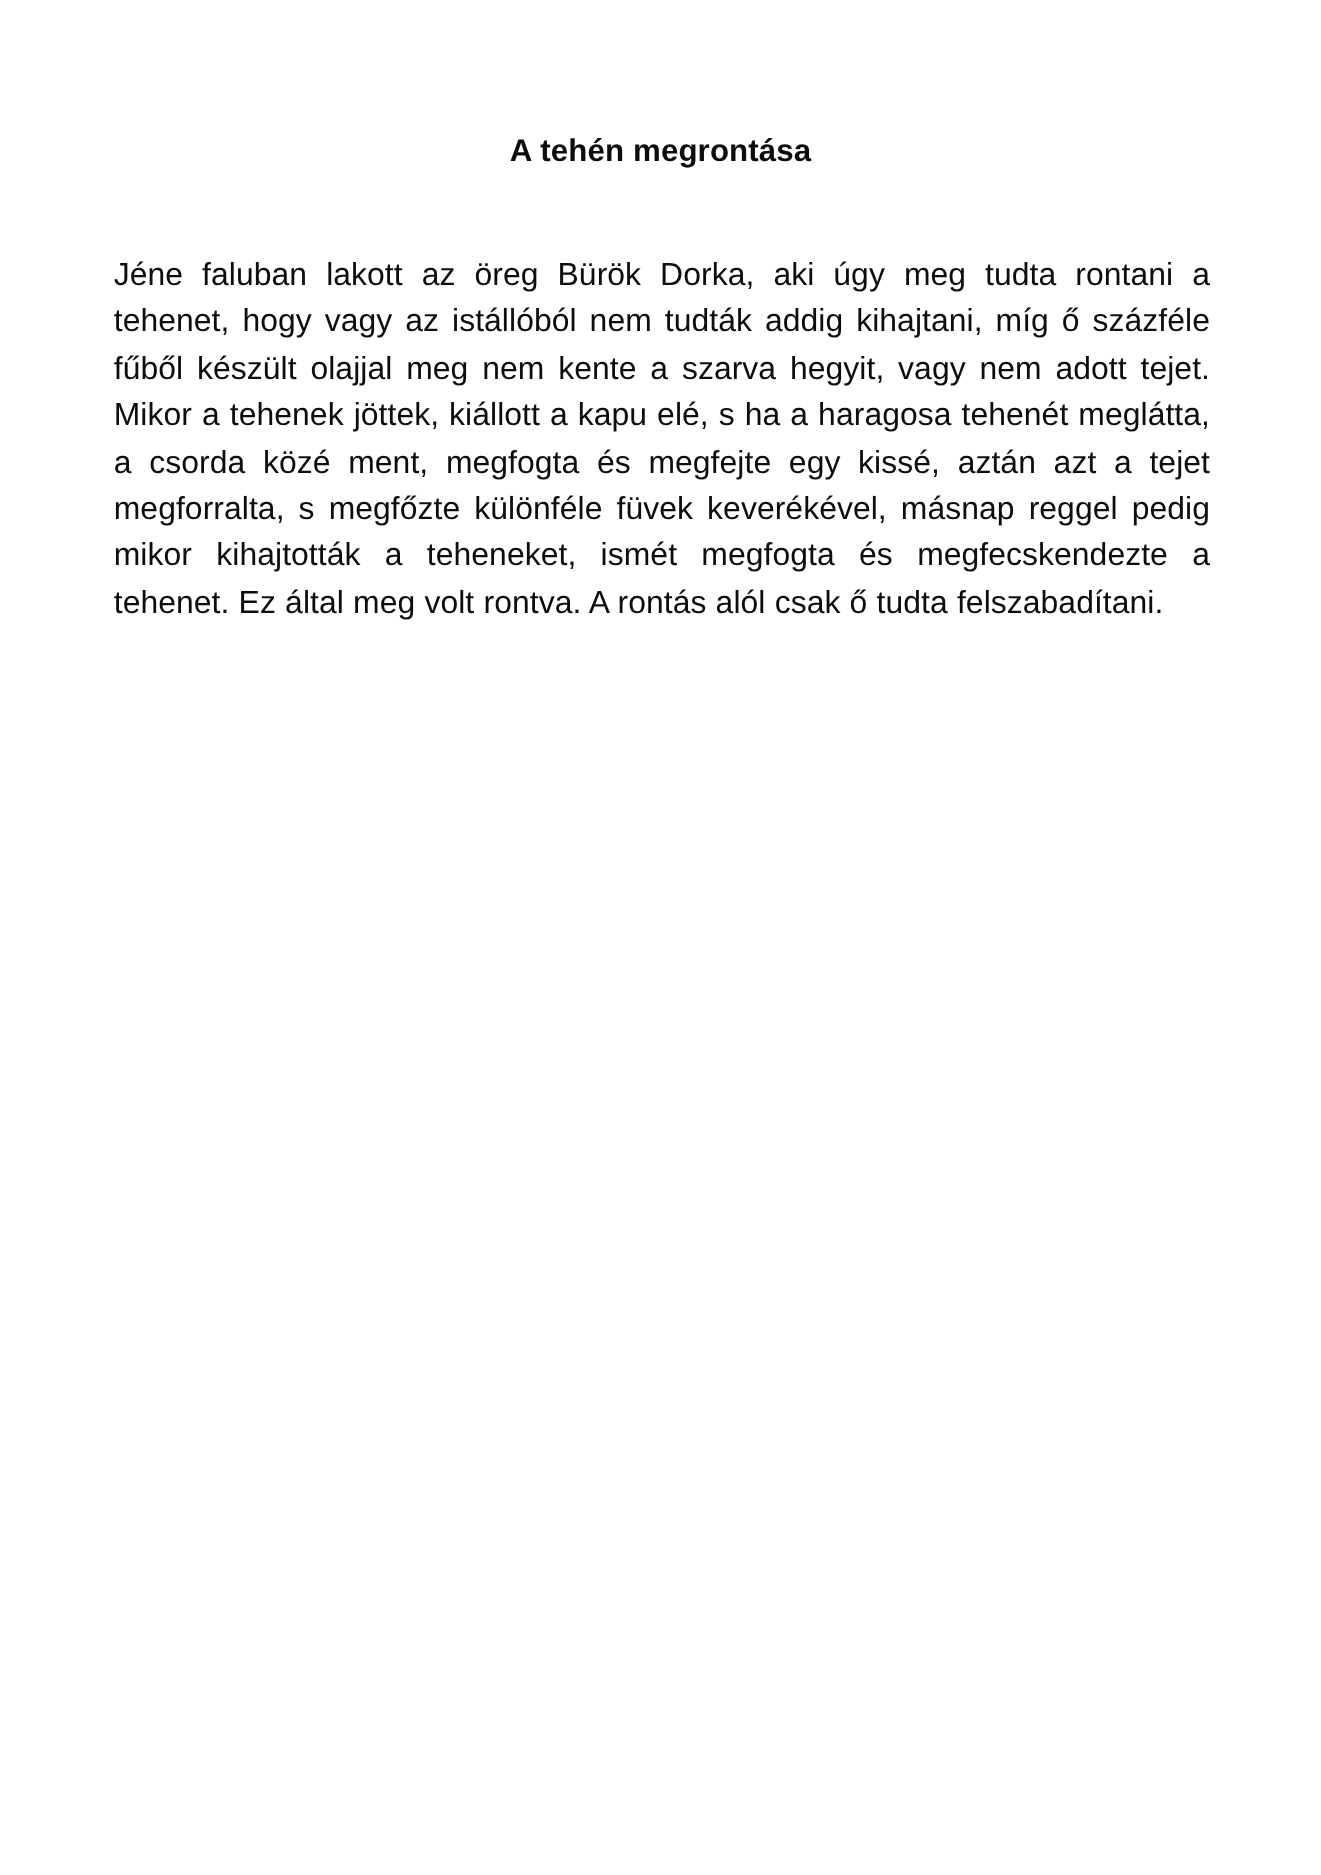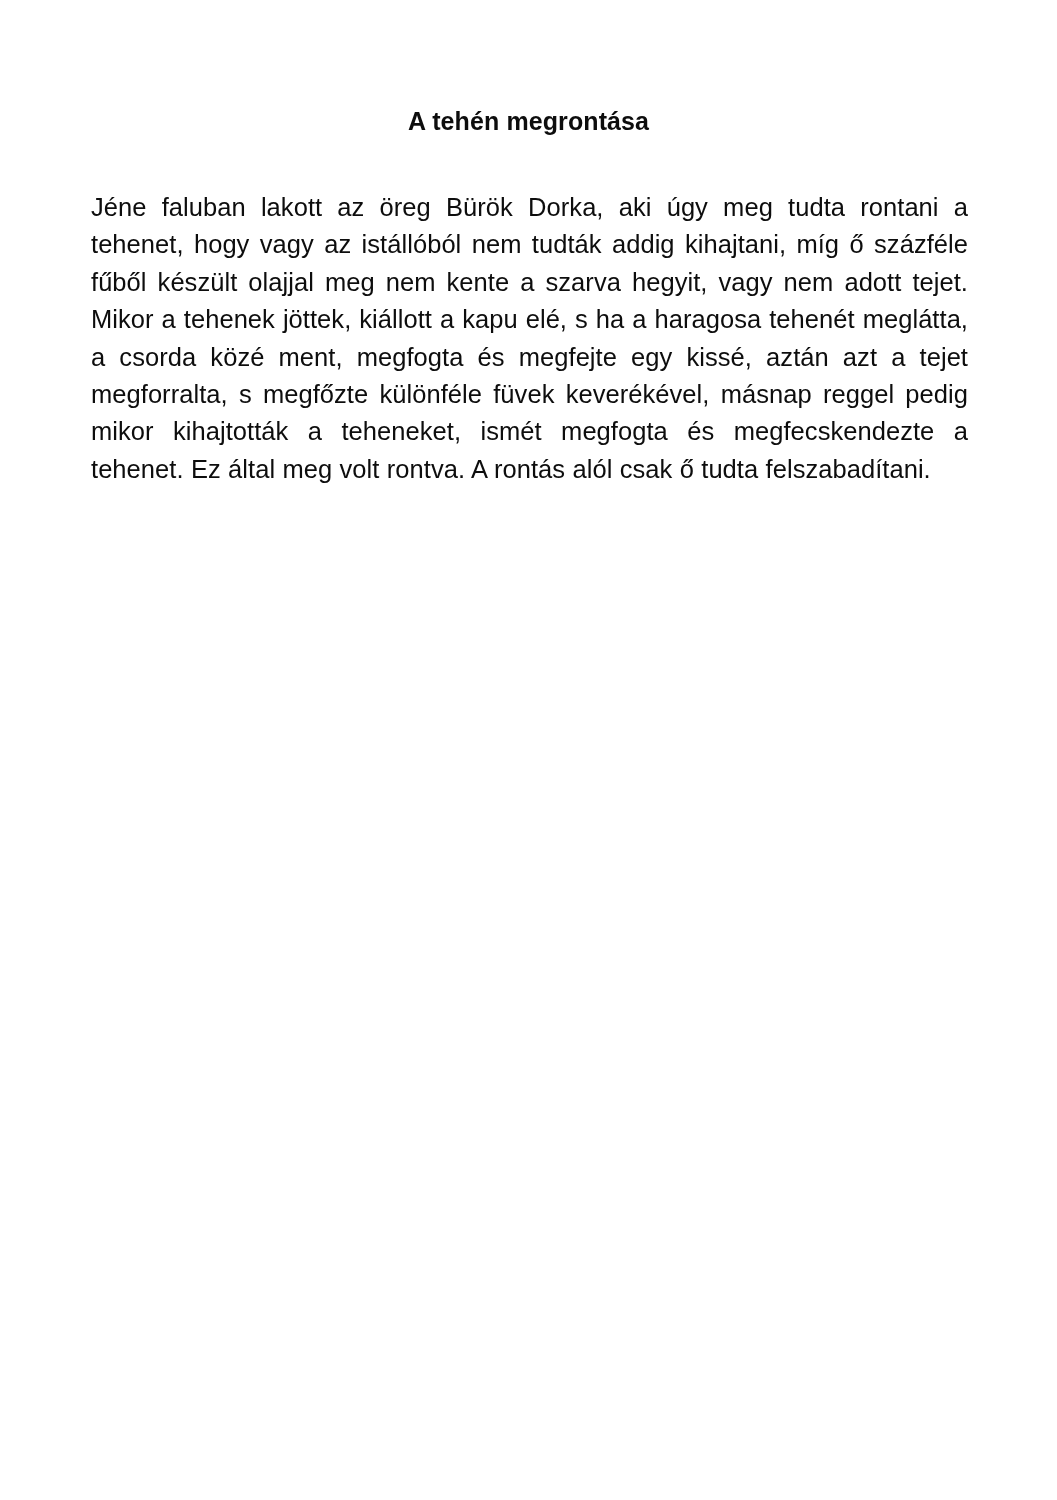--- a/index.html
+++ b/index.html
@@ -28,21 +28,21 @@
     text-align: center;
     font-size: 25px;
     font-weight: bold;
     letter-spacing: 0.1px;
     line-height: 32px;
     color: #0d0d0d;
   }
   .body-block {
     position: absolute;
     left: 91px;
-    top: 189px;
+    top: 202px;
     width: 877px;
   }
   .body-paragraph {
     margin: 0;
     font-size: 25.5px;
     line-height: 37.4px;
     text-align: justify;
     text-justify: inter-word;
     color: #0d0d0d;
     letter-spacing: 0.05px;

